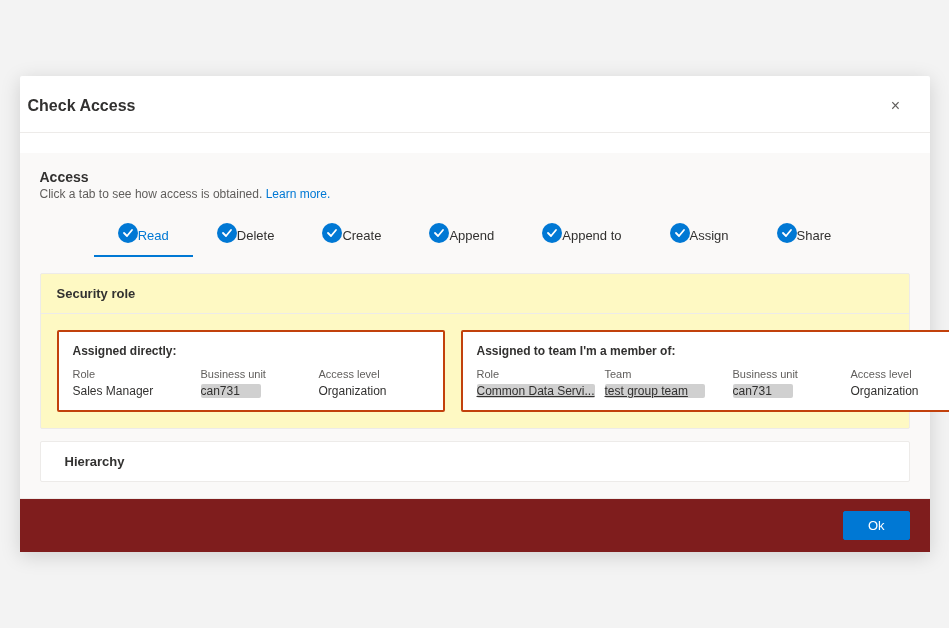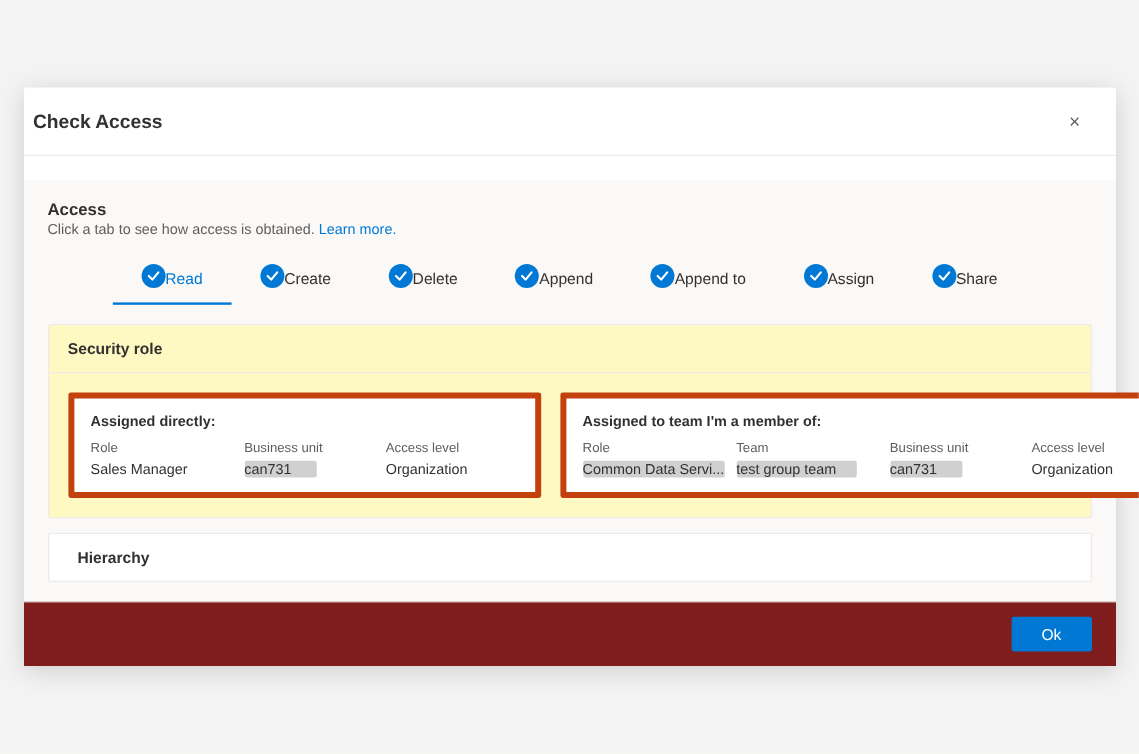--- a/index.html
+++ b/index.html
@@ -117,21 +117,21 @@
       color: #323130;
       border-bottom: 1px solid #edebe9;
     }
     .section-body {
       padding: 16px;
       display: flex;
       gap: 16px;
     }
     .assignment-box {
       flex: 1;
-      border: 5px solid #c2410c;
+      border: 2px solid #c2410c;
       border-radius: 2px;
       padding: 12px 14px;
       background: #fff;
     }
     .assignment-title {
       font-size: 12px;
       font-weight: 600;
       margin-bottom: 10px;
       color: #323130;
     }
@@ -167,20 +167,21 @@
       background: #d0d0d0;
       color: transparent;
       border-radius: 2px;
       font-size: 12px;
       user-select: none;
       display: inline-block;
       min-width: 60px;
     }
     .blurred-text-lg {
       min-width: 100px;
+      text-decoration: underline;
     }
     .hierarchy-section {
       background: #fff;
       border: 1px solid #edebe9;
       border-radius: 2px;
     }
     .hierarchy-header {
       padding: 12px 24px;
       font-size: 13px;
       font-weight: 600;
@@ -229,29 +230,29 @@
           </svg>
         </div>
         <span>Read</span>
       </div>
       <div class="tab">
         <div class="tab-icon">
           <svg viewBox="0 0 12 12" fill="none" xmlns="http://www.w3.org/2000/svg">
             <polyline points="2,6 5,9 10,3" stroke="white" stroke-width="1.8" fill="none" stroke-linecap="round" stroke-linejoin="round"></polyline>
           </svg>
         </div>
+        <span>Delete</span>
+      </div>
+      <div class="tab">
+        <div class="tab-icon">
+          <svg viewBox="0 0 12 12" fill="none" xmlns="http://www.w3.org/2000/svg">
+            <polyline points="2,6 5,9 10,3" stroke="white" stroke-width="1.8" fill="none" stroke-linecap="round" stroke-linejoin="round"></polyline>
+          </svg>
+        </div>
         <span>Create</span>
-      </div>
-      <div class="tab">
-        <div class="tab-icon">
-          <svg viewBox="0 0 12 12" fill="none" xmlns="http://www.w3.org/2000/svg">
-            <polyline points="2,6 5,9 10,3" stroke="white" stroke-width="1.8" fill="none" stroke-linecap="round" stroke-linejoin="round"></polyline>
-          </svg>
-        </div>
-        <span>Delete</span>
       </div>
       <div class="tab">
         <div class="tab-icon">
           <svg viewBox="0 0 12 12" fill="none" xmlns="http://www.w3.org/2000/svg">
             <polyline points="2,6 5,9 10,3" stroke="white" stroke-width="1.8" fill="none" stroke-linecap="round" stroke-linejoin="round"></polyline>
           </svg>
         </div>
         <span>Append</span>
       </div>
       <div class="tab">

